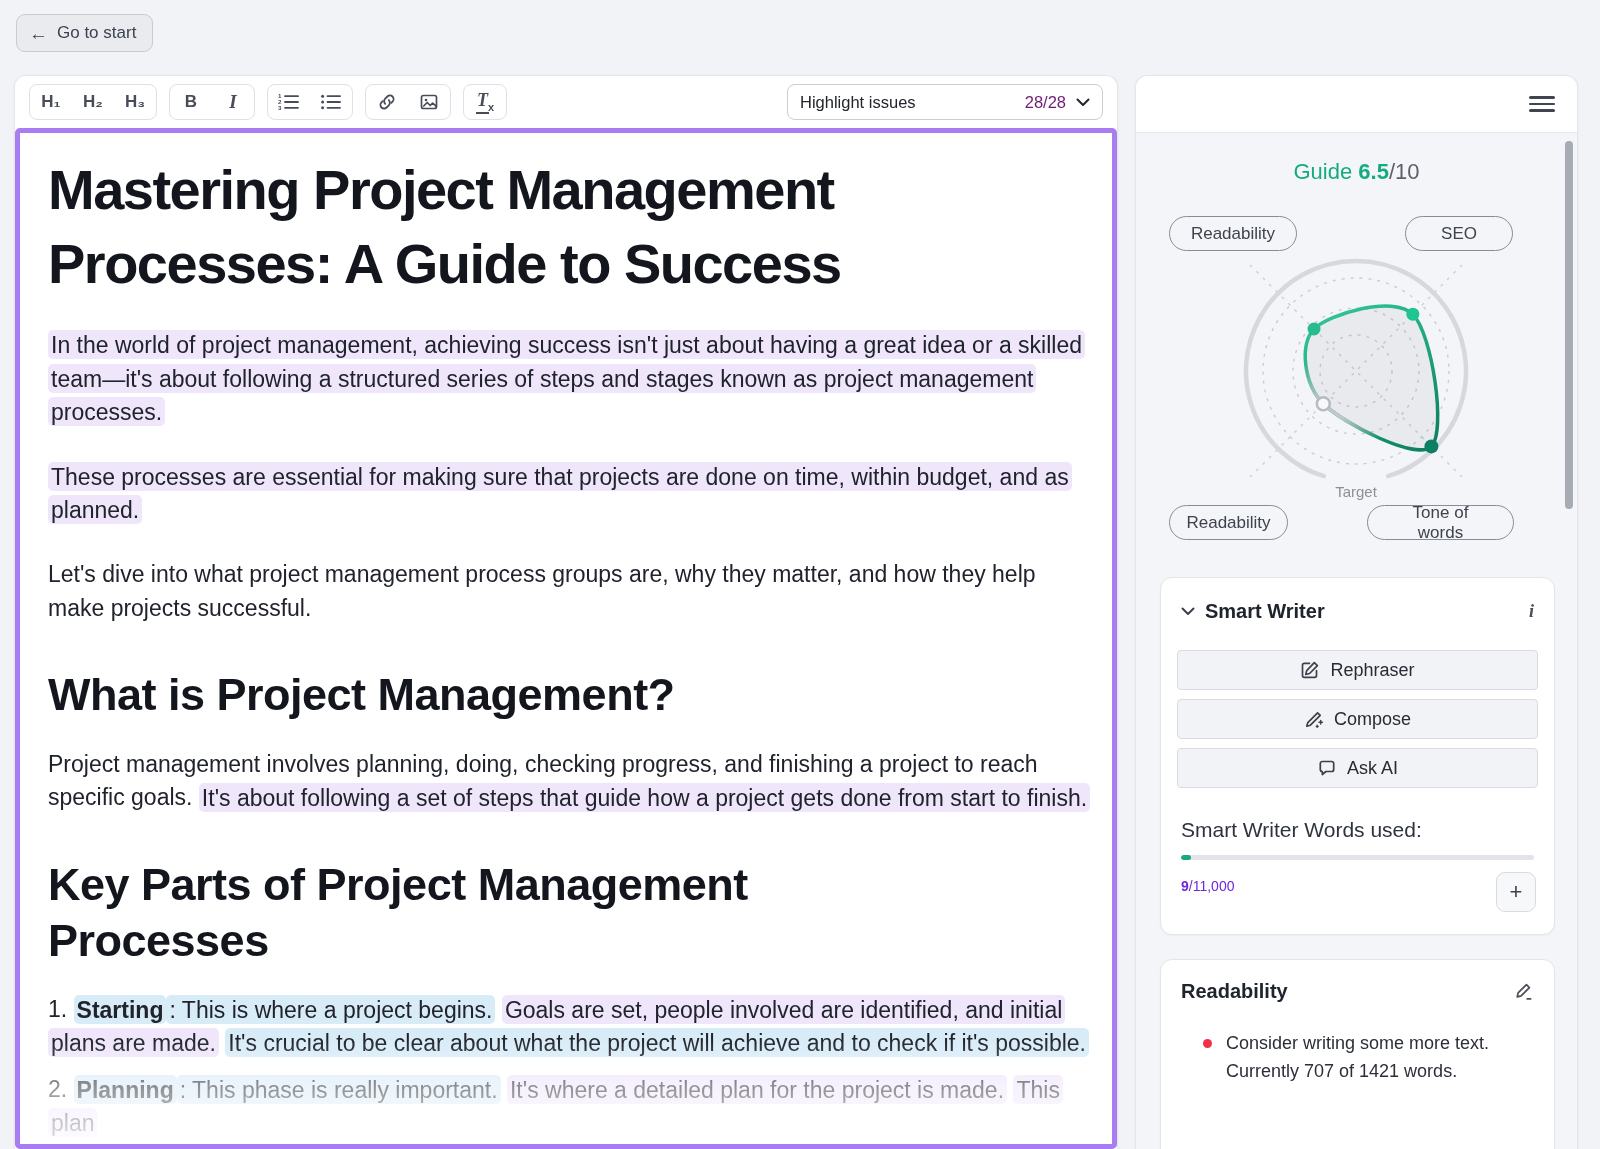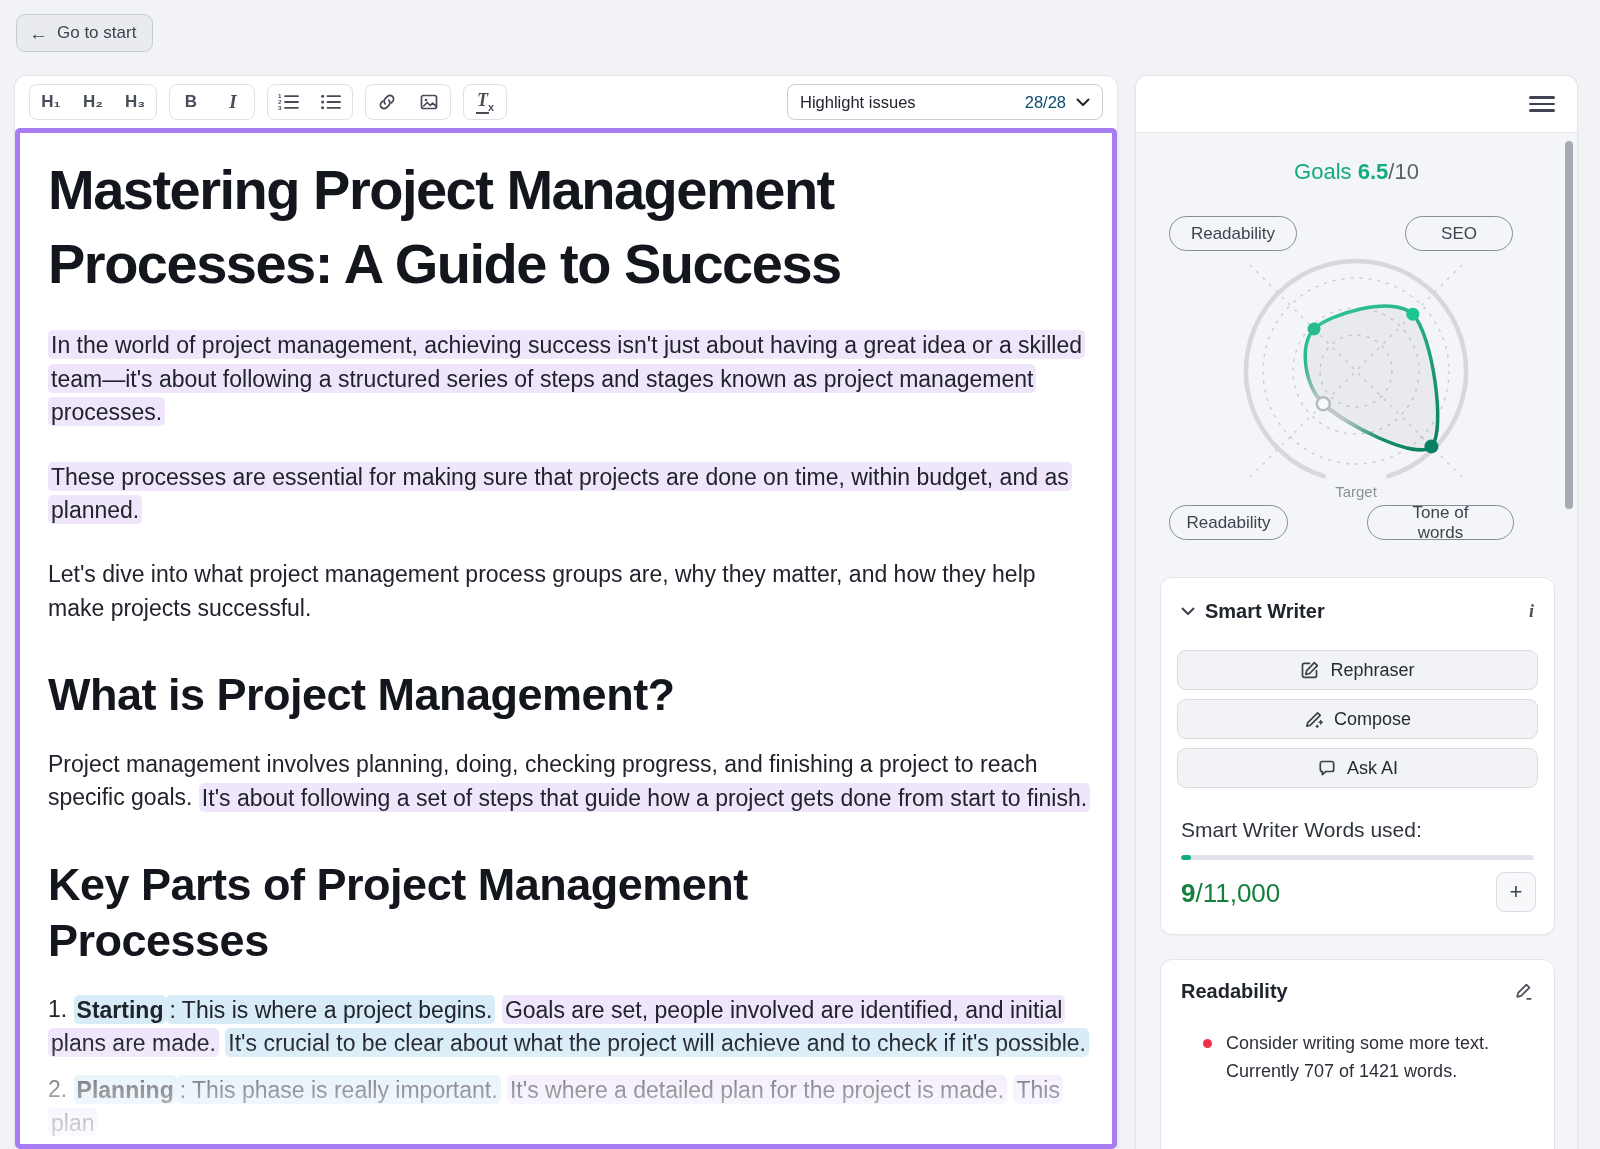--- a/index.html
+++ b/index.html
@@ -41,21 +41,21 @@
   .tb-btn svg { display:block; }
   .tx-wrap { display:flex; align-items:flex-end; font-family:"Liberation Serif","DejaVu Serif",serif; }
   .tx-t { font-style:italic; font-size:18px; border-bottom:2px solid #474c58; padding:0 1px 1px 1px; }
   .tx-x { font-size:11px; font-weight:700; margin-left:-1px; margin-bottom:1px; font-family:"Liberation Sans",sans-serif; }
   .hl-issues {
     margin-left:auto; height:36px; width:316px; padding:0 12px;
     border:1px solid #c9cdd4; border-radius:8px; background:#fff;
     display:flex; align-items:center; gap:10px; cursor:pointer;
   }
   .hl-issues .lbl { font-size:16.5px; color:#22252e; }
-  .hl-issues .cnt { margin-left:auto; font-size:16.5px; color:#0c4a6e; }
+  .hl-issues .cnt { margin-left:auto; font-size:16.5px; color:#701a75; }
   .hl-issues svg { flex:none; }
 
   
   .editor-box {
     flex:1; border:5px solid var(--purple,#a87df1); border-radius:5px;
     background:#fff; position:relative; overflow:hidden;
     padding:16px 20px 0 20px;
   }
   .doc { max-width:1058px;margin-left:8px; }
   .doc .h1 {
@@ -116,30 +116,30 @@
     border:1px solid #e3e5e9; border-radius:12px; box-shadow:0 1px 2px rgba(20,22,30,.04);
   }
   .card-smart { top:444px; height:358px; }
   .card-read { top:826px; height:240px; }
 
   .sw-head { display:flex; align-items:center; gap:10px; padding:22px 20px 0 20px; }
   .sw-title { font-size:20px; font-weight:700; color:#20242d; }
   .sw-info { margin-left:auto; font-family:"Liberation Serif","DejaVu Serif",serif; font-style:italic; font-weight:700; font-size:18px; color:#4a4f5a; cursor:pointer; }
   .sw-btn {
     position:absolute; left:16px; right:16px; height:40px;
-    background:#f2f3f6; border:1px solid #d9dbe0; border-radius:9px;
+    background:#f2f3f6; border:1px solid #d9dbe0; border-radius:4px;
     display:flex; align-items:center; justify-content:center; gap:10px;
     font-size:18px; color:#262b34; cursor:pointer;
   }
   .sw-btn svg { flex:none; }
   .sw-rephraser { top:72px; } .sw-compose { top:121px; } .sw-askai { top:170px; }
   .sw-words-label { position:absolute; left:20px; top:240px; font-size:21px; color:#2e333d; }
   .sw-track { position:absolute; left:20px; right:20px; top:277px; height:5px; background:#e2e4e9; border-radius:3px; overflow:hidden; }
   .sw-track .fill { position:absolute; left:0; top:0; bottom:0; width:10px; background:var(--green,#14ab80); border-radius:3px; }
-  .sw-count { position:absolute; left:20px; top:300px; font-size:26px; color:#15803d; }
+  .sw-count { position:absolute; left:20px; top:300px; font-size:14px; color:#6d28d9; }
   .sw-count .used { font-weight:700; }
   .sw-plus {
     position:absolute; right:18px; top:294px; width:40px; height:40px;
     background:#f7f8fa; border:1px solid #d9dbe0; border-radius:9px;
     display:flex; align-items:center; justify-content:center;
     font-size:22px; color:#3c414c; cursor:pointer;
   }
 
   .rd-head { display:flex; align-items:center; padding:20px 20px 0 20px; }
   .rd-title { font-size:20px; font-weight:700; color:#20242d; }
@@ -241,21 +241,21 @@
     <div class="sb-header">
       <div class="hamburger">
           <span></span>
           <span></span>
           <span></span>
         </div>
     </div>
     <div class="sb-content">
 
       <div class="score-line">
-        <span class="good">Goals</span>
+        <span class="good">Guide</span>
         <span class="val">6.5</span><span class="max">/10</span>
       </div>
 
       <button class="pill pill-readability">Readability</button>
       <button class="pill pill-seo">SEO</button>
 
       <svg class="gauge" viewBox="0 0 443 300">
         <defs>
           <linearGradient id="gradGreen" gradientUnits="userSpaceOnUse" x1="200" y1="55" x2="300" y2="215">
             <stop offset="0" stop-color="#31c795"></stop>

